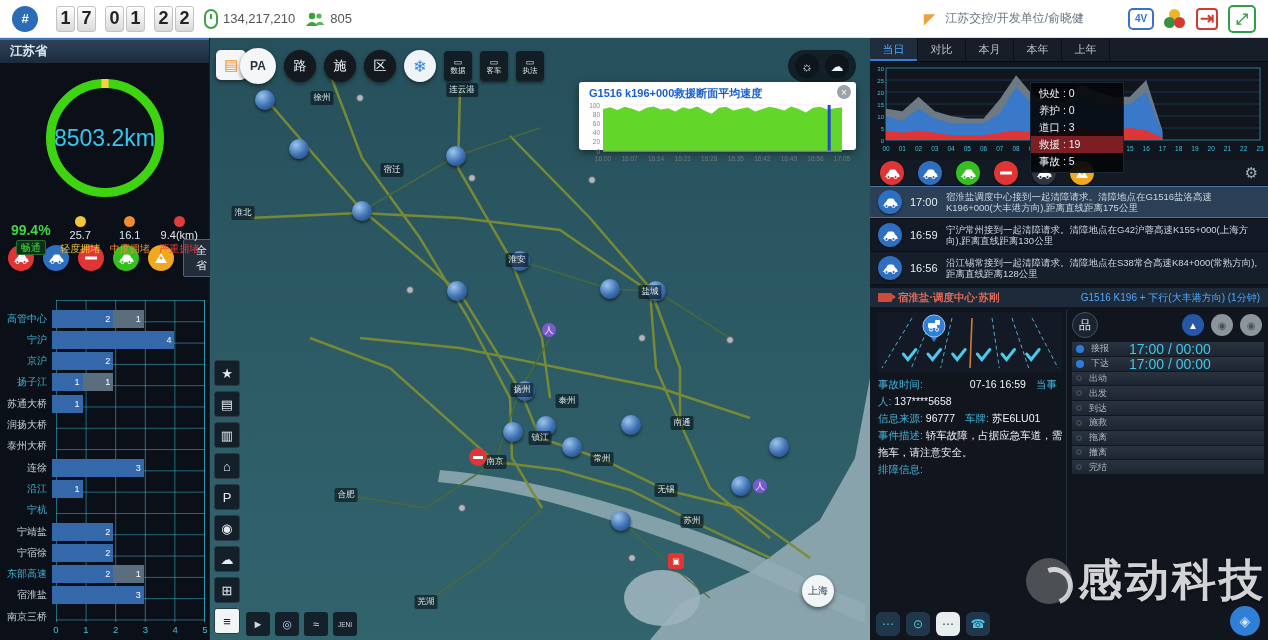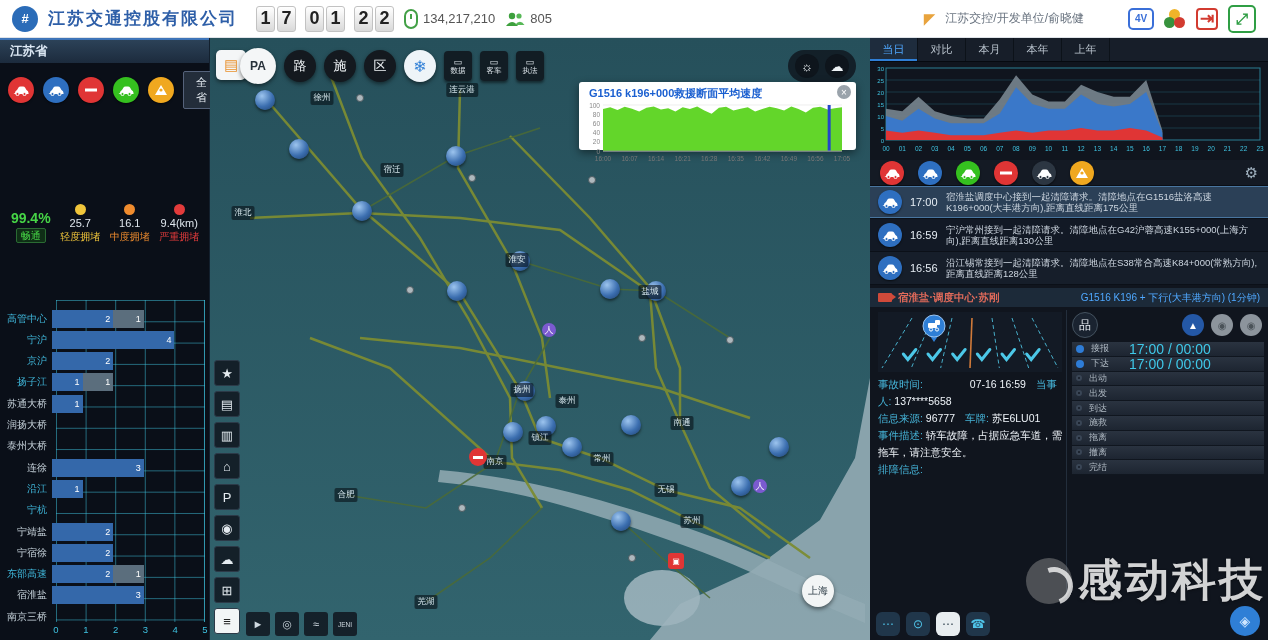--- a/index.html
+++ b/index.html
@@ -32,21 +32,21 @@
   .logout-icon{color:#d23b30;font-size:17px;font-weight:bold;border:2px solid #d23b30;border-radius:4px;width:22px;height:22px;display:flex;align-items:center;justify-content:center;}
   .fs-icon{width:28px;height:28px;border:2px solid #2f9e44;border-radius:5px;color:#2f9e44;font-size:15px;display:flex;align-items:center;justify-content:center;font-weight:bold;}
 
   
   #sidebar{position:absolute;left:0;top:38px;width:210px;height:602px;background:#0a0f18;border-right:1px solid #13202e;}
   .region-bar{height:25px;background:linear-gradient(#2c4258,#1c2b3d);border-top:2px solid #3d74b8;color:#dce8f4;font-size:12.5px;font-weight:bold;display:flex;align-items:center;padding-left:10px;}
   .gauge-wrap{position:relative;height:168px;}
   .ring{position:absolute;left:50%;top:16px;transform:translateX(-50%);width:118px;height:118px;border-radius:50%;border:9px solid #3fd411;display:flex;align-items:center;justify-content:center;}
   .ring::before{content:"";position:absolute;top:-9px;left:50%;transform:translateX(-50%);width:7px;height:9px;background:#f7d23e;}
   .ring-value{color:#35c8f0;font-size:23px;}
-  .stats-row{position:absolute;left:0;top:166px;width:210px;display:flex;padding:0 6px;}
+  .stats-row{position:absolute;left:0;top:178px;width:210px;display:flex;padding:0 6px;}
   .stat-col{flex:1;text-align:center;line-height:13px;}
   .stat-dot{width:11px;height:11px;border-radius:50%;display:inline-block;margin-bottom:1px;}
   .stat-val{font-size:11px;color:#dfe7ee;}
   .stat-lbl{font-size:10px;}
   .pct-val{color:#46d446;font-size:14px;font-weight:bold;margin-top:8px;}
   .pct-chip{display:inline-block;margin-top:3px;background:#0f2e16;border:1px solid #2a6b33;color:#46d446;font-size:10px;padding:0 4px;border-radius:2px;}
   .side-icon-row{display:flex;align-items:center;gap:9px;padding:8px 8px 6px 8px;}
   .cicon{width:26px;height:26px;border-radius:50%;display:flex;align-items:center;justify-content:center;flex:0 0 auto;box-shadow:0 1px 2px rgba(0,0,0,.6);}
   .cicon svg{display:block;}
   .all-btn{margin-left:auto;background:#232d3a;border:1px solid #55627a;color:#e6ecf2;font-size:11px;padding:3px 12px;border-radius:2px;cursor:pointer;}
@@ -145,21 +145,20 @@
   .wm-text{font-size:44px;font-weight:bold;color:rgba(255,255,255,.82);letter-spacing:3px;text-shadow:0 1px 3px rgba(0,0,0,.4);}
   text{font-family:"Liberation Sans",sans-serif;}
 </style>
 </head>
 <body>
 
 <div id="app">
 
   <div id="header">
     <div class="logo-circle">#</div>
-    <div class="company">江苏交通控股有限公司</div>
     <div class="clock" id="clock">
         <div class="clock-group">
           <div class="digit">1</div>
           <div class="digit">7</div>
         </div>
         <div class="clock-group">
           <div class="digit">0</div>
           <div class="digit">1</div>
         </div>
         <div class="clock-group">
@@ -199,20 +198,25 @@
         <i></i>
         <i></i>
         <i></i>
       </span>
     <span class="logout-icon">⇥</span>
     <span class="fs-icon">⤢</span>
   </div>
 
   <div id="sidebar">
     <div class="region-bar">江苏省</div>
+    <div class="gauge-wrap">
+      <div class="ring">
+        <span class="ring-value">8503.2km</span>
+      </div>
+    </div>
     <div class="stats-row" id="statsRow">
       <div class="stat-col">
         <div class="pct-val">99.4%</div>
         <div><span class="pct-chip">畅通</span></div>
       </div>
     <div class="stat-col"><span class="stat-dot" style="background: rgb(240, 197, 58);"></span><div class="stat-val">25.7</div><div class="stat-lbl" style="color: rgb(240, 197, 58);">轻度拥堵</div></div>
         <div class="stat-col"><span class="stat-dot" style="background: rgb(240, 140, 46);"></span><div class="stat-val">16.1</div><div class="stat-lbl" style="color: rgb(240, 140, 46);">中度拥堵</div></div>
         <div class="stat-col"><span class="stat-dot" style="background: rgb(226, 59, 59);"></span><div class="stat-val">9.4(km)</div><div class="stat-lbl" style="color: rgb(226, 59, 59);">严重拥堵</div></div>
       </div>
     <div class="side-icon-row" id="sideIconRow">
@@ -542,20 +546,27 @@
         <text x="259.9130434782609" y="89" text-anchor="middle" font-size="6.5" fill="#3fc2e0">15</text>
         <text x="276.17391304347825" y="89" text-anchor="middle" font-size="6.5" fill="#3fc2e0">16</text>
         <text x="292.4347826086956" y="89" text-anchor="middle" font-size="6.5" fill="#3fc2e0">17</text>
         <text x="308.69565217391306" y="89" text-anchor="middle" font-size="6.5" fill="#3fc2e0">18</text>
         <text x="324.95652173913044" y="89" text-anchor="middle" font-size="6.5" fill="#3fc2e0">19</text>
         <text x="341.2173913043478" y="89" text-anchor="middle" font-size="6.5" fill="#3fc2e0">20</text>
         <text x="357.4782608695652" y="89" text-anchor="middle" font-size="6.5" fill="#3fc2e0">21</text>
         <text x="373.7391304347826" y="89" text-anchor="middle" font-size="6.5" fill="#3fc2e0">22</text>
         <text x="390" y="89" text-anchor="middle" font-size="6.5" fill="#3fc2e0">23</text>
       </svg>
+    <div class="tooltip" id="chartTooltip">
+        <div class="tt-row">快处 : 0</div>
+        <div class="tt-row">养护 : 0</div>
+        <div class="tt-row">道口 : 3</div>
+        <div class="tt-row hl">救援 : 19</div>
+        <div class="tt-row">事故 : 5</div>
+      </div>
     <div class="ricon-row" id="riconRow">
         <div class="cicon" style="background: rgb(224, 53, 53); height: 24px; width: 24px;">
           <svg width="16" height="12" viewBox="0 0 16 12">
             <path d="M2,9 q0,-2 2,-3 l1.5,-2.5 q0.5,-1 2,-1 h2.5 q1.5,0 2,1 L13.5,6 q2,1 2,3 v1 h-15 z" fill="#fff"></path>
             <circle cx="4.5" cy="10" r="1.6" fill="#e03535" stroke="#fff" stroke-width="1"></circle>
             <circle cx="11.5" cy="10" r="1.6" fill="#e03535" stroke="#fff" stroke-width="1"></circle>
           </svg>
         </div>
         <div class="cicon" style="background: rgb(46, 111, 192); height: 24px; width: 24px;">
           <svg width="16" height="12" viewBox="0 0 16 12">

